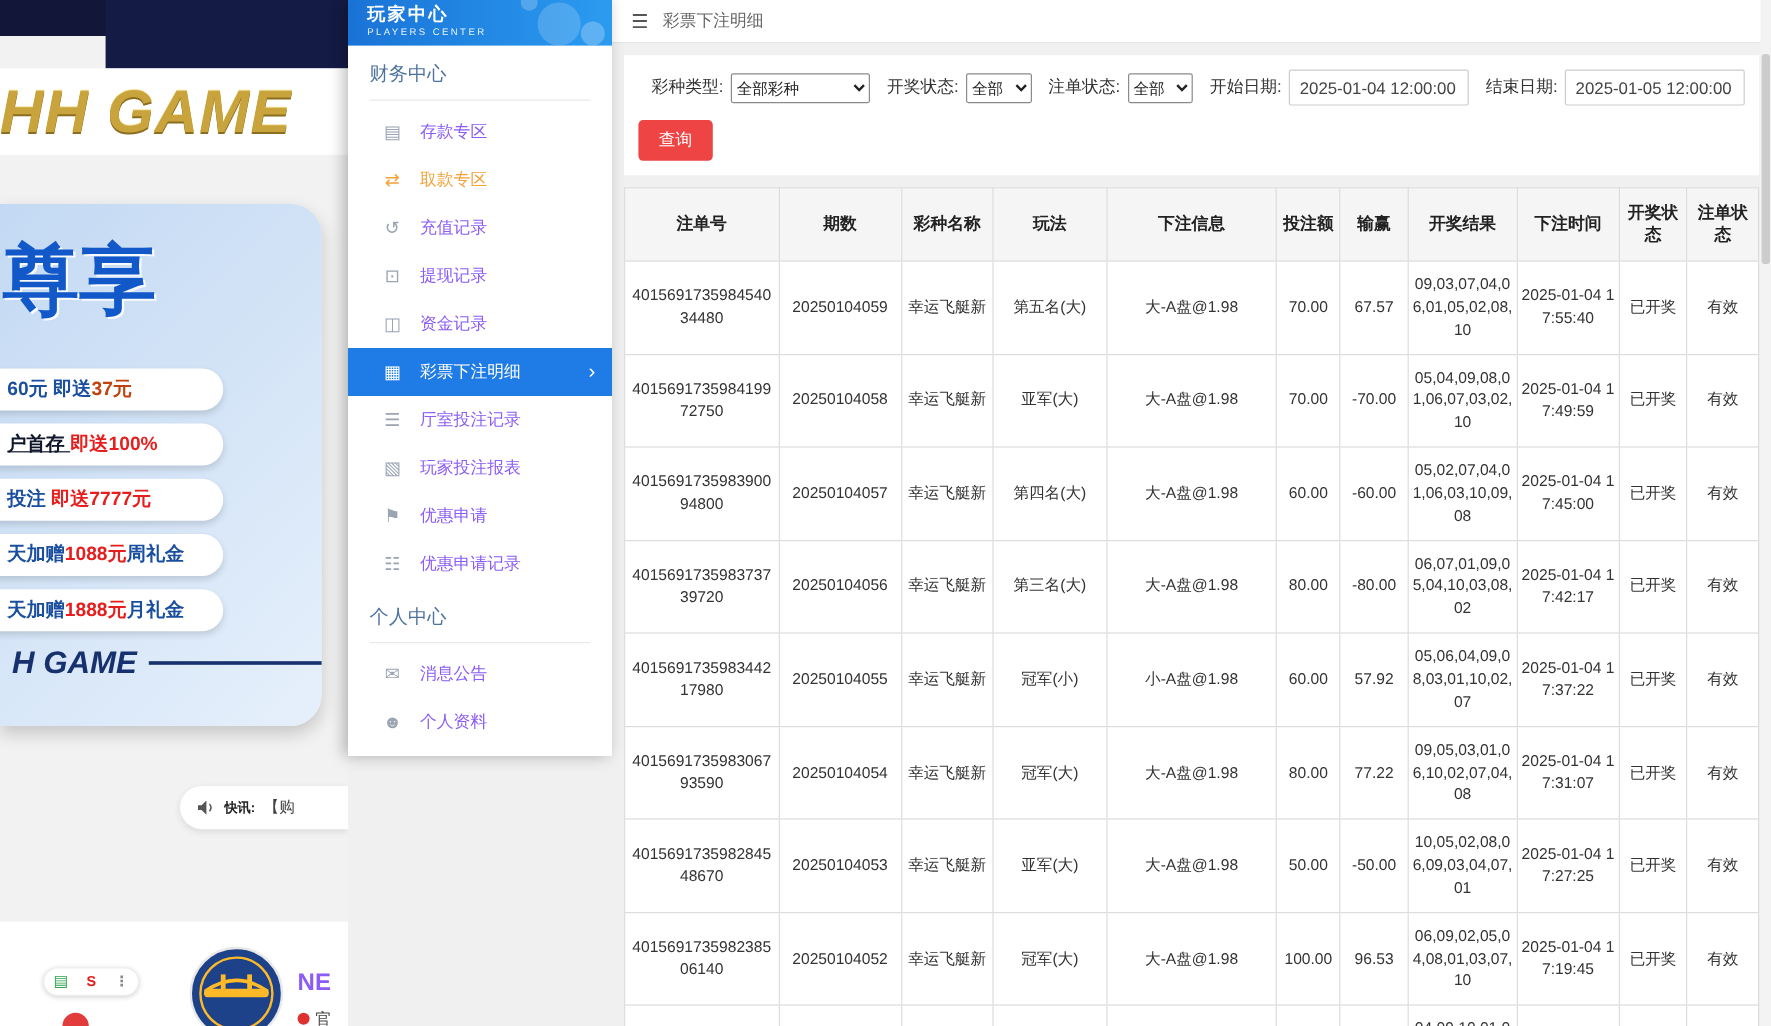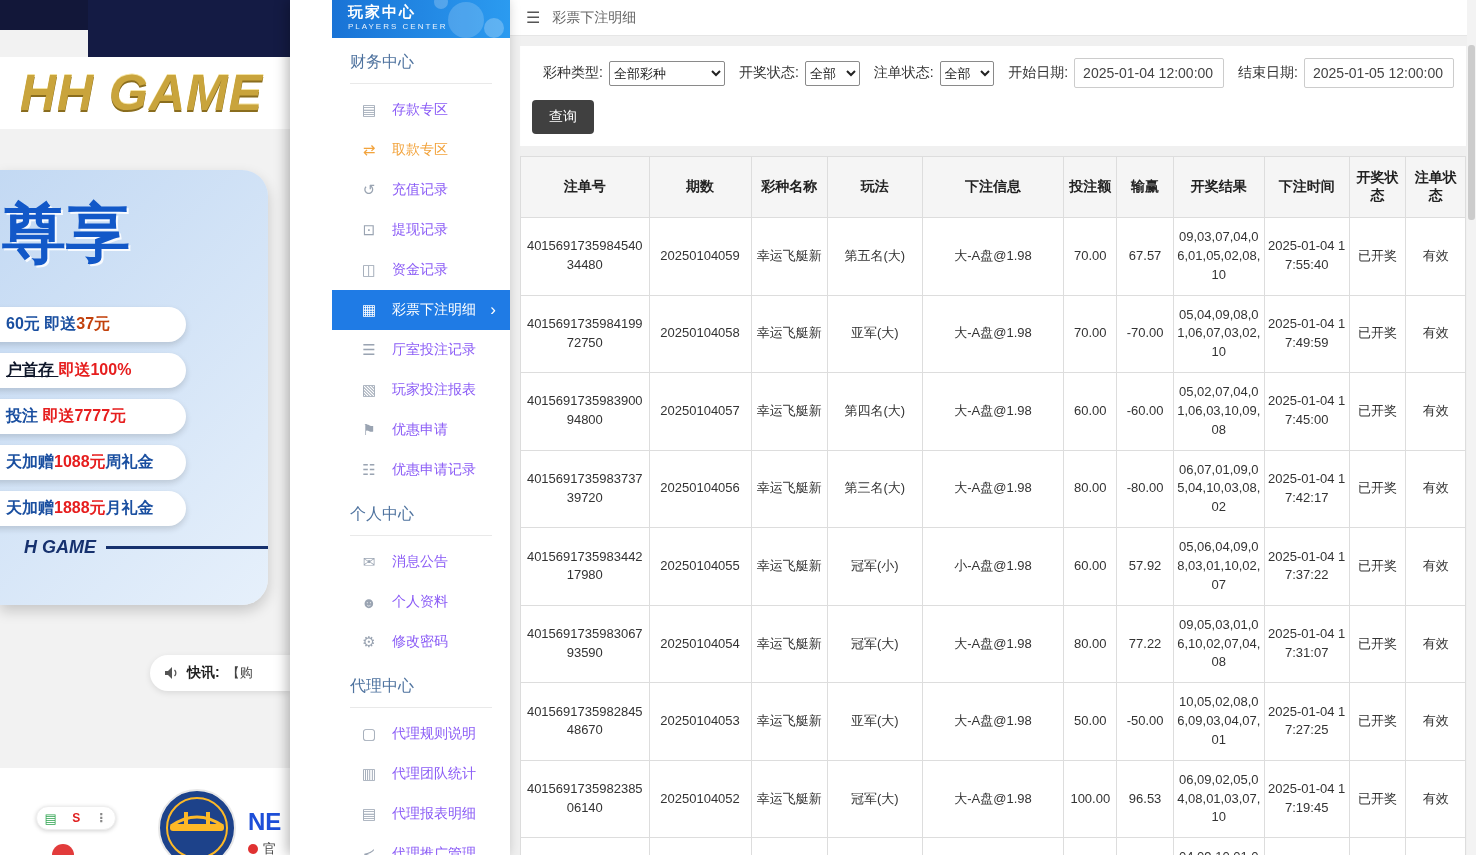--- a/index.html
+++ b/index.html
@@ -4,43 +4,43 @@
 <style>
   * { margin:0; padding:0; box-sizing:border-box; }
   html,body { overflow:hidden; }
   body { width:1476px; height:855px; font-family:"Liberation Sans","DejaVu Sans",sans-serif; background:#f0f0f0; }
   #app { position:relative; width:1476px; height:855px; display:flex; overflow:hidden; }
 
   
   .left-page { position:relative; flex:0 0 290px; width:290px; height:855px; background:#f2f2f2; overflow:hidden; }
   .lp-navy-a { position:absolute; top:0; left:0; width:100%; height:30px; background:#121739; }
   .lp-navy-b { position:absolute; top:0; left:88px; right:0; height:57px; background:#141b44; }
-  .lp-logo-band { position:absolute; top:57px; left:0; width:100%; height:72px; background:#ffffff; display:flex; align-items:center; padding-left:20px; overflow:hidden; }
+  .lp-logo-band { position:absolute; top:57px; left:0; width:100%; height:72px; background:#ffffff; display:flex; align-items:center; padding-left:0; overflow:hidden; }
   .lp-logo-text { font-size:50px; font-weight:900; font-style:italic; letter-spacing:1px; white-space:nowrap; color:#c9a43c; text-shadow:0 2px 0 #8a6d1e, 0 -1px 0 #f4e3a1; }
   .lp-promo { position:absolute; top:170px; left:0; width:268px; height:435px; background:linear-gradient(135deg,#c3d9f3,#e6f0fb); border-radius:0 26px 26px 0; box-shadow:0 6px 14px rgba(0,0,0,.18); padding-top:16px; overflow:hidden; }
   .lp-headline { font-size:64px; font-weight:900; color:#1258c8; padding-left:2px; margin:4px 0 30px; text-shadow:2px 2px 0 rgba(255,255,255,.85); }
   .badge { width:198px; margin:0 0 11px -12px; background:#fff; border-radius:0 18px 18px 0; padding:7px 8px 7px 18px; font-size:16px; font-weight:800; box-shadow:0 3px 6px rgba(0,0,0,.14); white-space:nowrap; overflow:hidden; }
-  .lp-footer-logo { margin-top:10px; padding-left:24px; font-size:18px; font-weight:900; font-style:italic; color:#16316e; display:flex; align-items:center; gap:10px; }
+  .lp-footer-logo { margin-top:10px; padding-left:10px; font-size:26px; font-weight:900; font-style:italic; color:#16316e; display:flex; align-items:center; gap:10px; }
   .lp-footer-line { flex:1; height:3px; background:#16316e; margin-right:-24px; }
   .lp-ticker { position:absolute; top:655px; left:150px; right:0; height:36px; background:#fff; border-radius:18px 0 0 18px; display:flex; align-items:center; gap:7px; padding-left:14px; box-shadow:0 2px 6px rgba(0,0,0,.10); overflow:hidden; }
-  .lp-ticker-label { font-weight:bold; font-size:14px; color:#222; white-space:nowrap; }
+  .lp-ticker-label { font-weight:bold; font-size:11px; color:#222; white-space:nowrap; }
   .lp-ticker-text { font-size:13px; color:#444; white-space:nowrap; }
   .lp-bottom { position:absolute; top:768px; left:0; width:100%; height:87px; background:#fff; }
   .lp-chip { position:absolute; top:38px; left:36px; width:80px; height:24px; background:#fff; border:1px solid #eee; border-radius:12px; box-shadow:0 1px 4px rgba(0,0,0,.18); display:flex; align-items:center; justify-content:space-around; font-size:12px; }
   .chip-green { color:#2ea44f; font-size:13px; }
   .chip-red { color:#e02020; font-weight:900; }
   .chip-gray { color:#888; font-weight:bold; }
   .lp-ball { position:absolute; top:20px; left:157px; width:80px; height:80px; }
-  .lp-team { position:absolute; top:40px; left:248px; font-size:24px; font-weight:800; color:#1d4ed8; }
+  .lp-team { position:absolute; top:40px; left:248px; font-size:20px; font-weight:800; color:#8b5cf6; }
   .lp-team-sub { position:absolute; top:72px; left:248px; font-size:13px; color:#444; display:flex; align-items:center; gap:5px; }
   .red-dot { width:10px; height:10px; border-radius:50%; background:#e03131; display:inline-block; }
   .lp-red-cut { position:absolute; left:52px; top:76px; width:22px; height:22px; border-radius:50%; background:#e23b3b; }
 
   
-  .sidebar { flex:0 0 220px; width:220px; height:855px; background:#fff; box-shadow:-3px 0 12px rgba(0,0,0,.28); position:relative; z-index:2; overflow:hidden;padding-left:42px; }
+  .sidebar { flex:0 0 220px; width:220px; height:630px; background:#fff; box-shadow:-3px 0 12px rgba(0,0,0,.28); position:relative; z-index:2; overflow:hidden; }
   .sb-header { height:38px; background:linear-gradient(90deg,#1973d6,#2b9bf0); color:#fff; padding:3px 0 0 16px; position:relative; overflow:hidden; }
   .sb-title { font-size:15px; font-weight:bold; letter-spacing:2px; position:relative; z-index:1; }
   .sb-sub { font-size:8px; letter-spacing:2px; opacity:.9; position:relative; z-index:1; }
   .sb-bubble { position:absolute; border-radius:50%; background:rgba(255,255,255,.18); }
   .bub1 { width:36px; height:36px; right:26px; top:2px; }
   .bub2 { width:20px; height:20px; right:6px; top:18px; background:rgba(255,255,255,.25); }
   .bub3 { width:14px; height:14px; right:62px; top:-5px; background:rgba(255,255,255,.22); }
   .side-section { padding-top:4px; }
   .side-title { font-size:16px; color:#4f739f; margin:10px 18px 6px; padding-bottom:10px; border-bottom:1px solid #e9e9e9; }
   .side-item { display:flex; align-items:center; height:40px; padding-left:26px; cursor:pointer; color:#555; }
@@ -58,21 +58,21 @@
   .page-title { font-size:14px; color:#666; }
   .content { padding:10px; }
   .filter-card { background:#fff; padding:12px 12px 12px; margin-bottom:10px; }
   .filter-row { display:flex; align-items:center; gap:6px; font-size:14px; color:#333; white-space:nowrap; }
   .f-label { margin-left:8px; }
   .f-label:first-child { margin-left:11px; }
   select { height:25px; border:1px solid #8a8a8a; border-radius:2px; background:#fff; font-size:13px; font-family:inherit; color:#222; }
   .sel-wide { width:132px; }
   .sel-small { width:62px; }
   .date-input { width:150px; height:30px; border:1px solid #ccc; border-radius:2px; padding:2px 8px; font-size:14px; color:#444; font-family:inherit; }
-  .search-btn { margin-top:12px; background:#404040; color:#fff; border:none; border-radius:4px; padding:8px 17px; font-size:14px; cursor:pointer; font-family:Liberation Serif, serif; }
+  .search-btn { margin-top:12px; background:#ef4444; color:#fff; border:none; border-radius:4px; padding:8px 17px; font-size:14px; cursor:pointer; font-family:Liberation Serif, serif; }
   .table-card { background:#fff; }
   table { width:100%; border-collapse:collapse; table-layout:fixed; }
   th { background:#f5f5f5; font-size:14px; color:#222; padding:12px 3px; border:1px solid #ddd; font-weight:bold; text-align:center; }
   td { font-size:13px; color:#333; padding:10px 3px; border:1px solid #ddd; text-align:center; word-break:break-all; line-height:1.45; }
   th:nth-child(1), td:nth-child(1) { width:13.6%;margin-left:23px; }
   th:nth-child(2), td:nth-child(2) { width:10.8%; }
   th:nth-child(3), td:nth-child(3) { width:8.1%; }
   th:nth-child(4), td:nth-child(4) { width:10.0%; }
   th:nth-child(5), td:nth-child(5) { width:15.0%; }
   th:nth-child(6), td:nth-child(6) { width:5.6%; }

